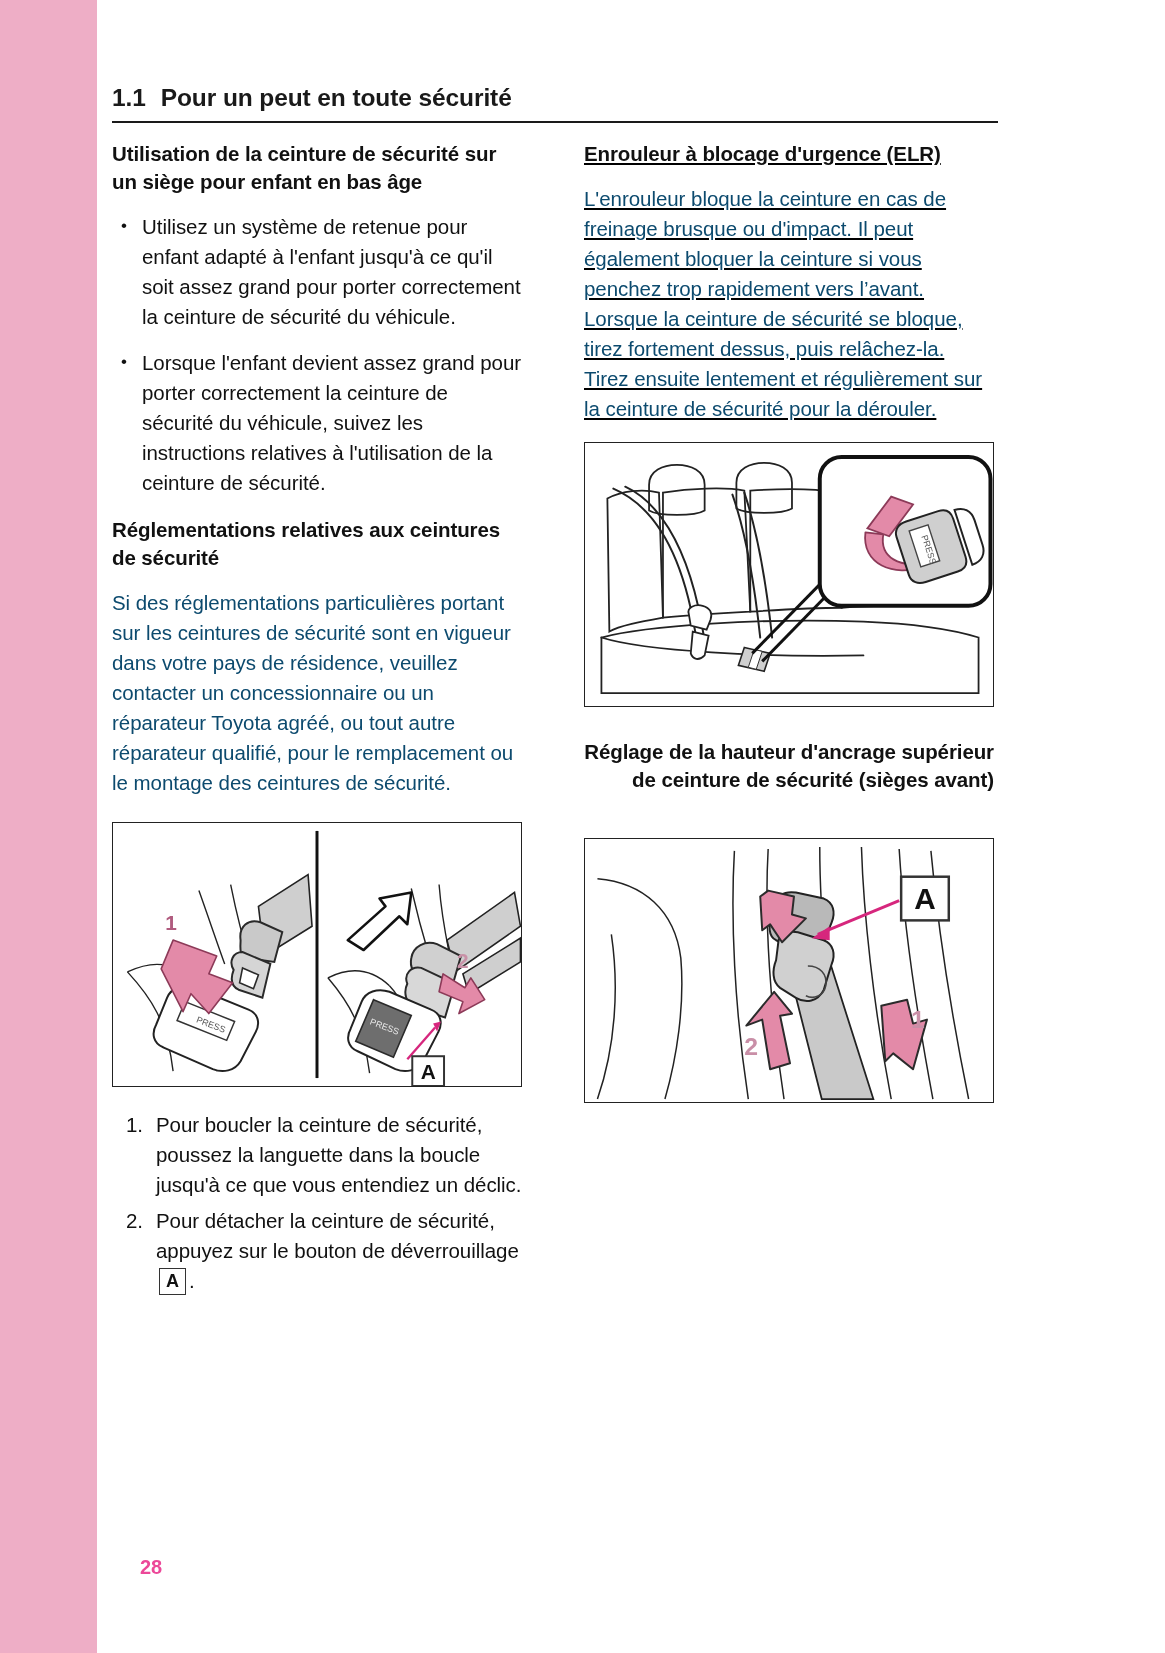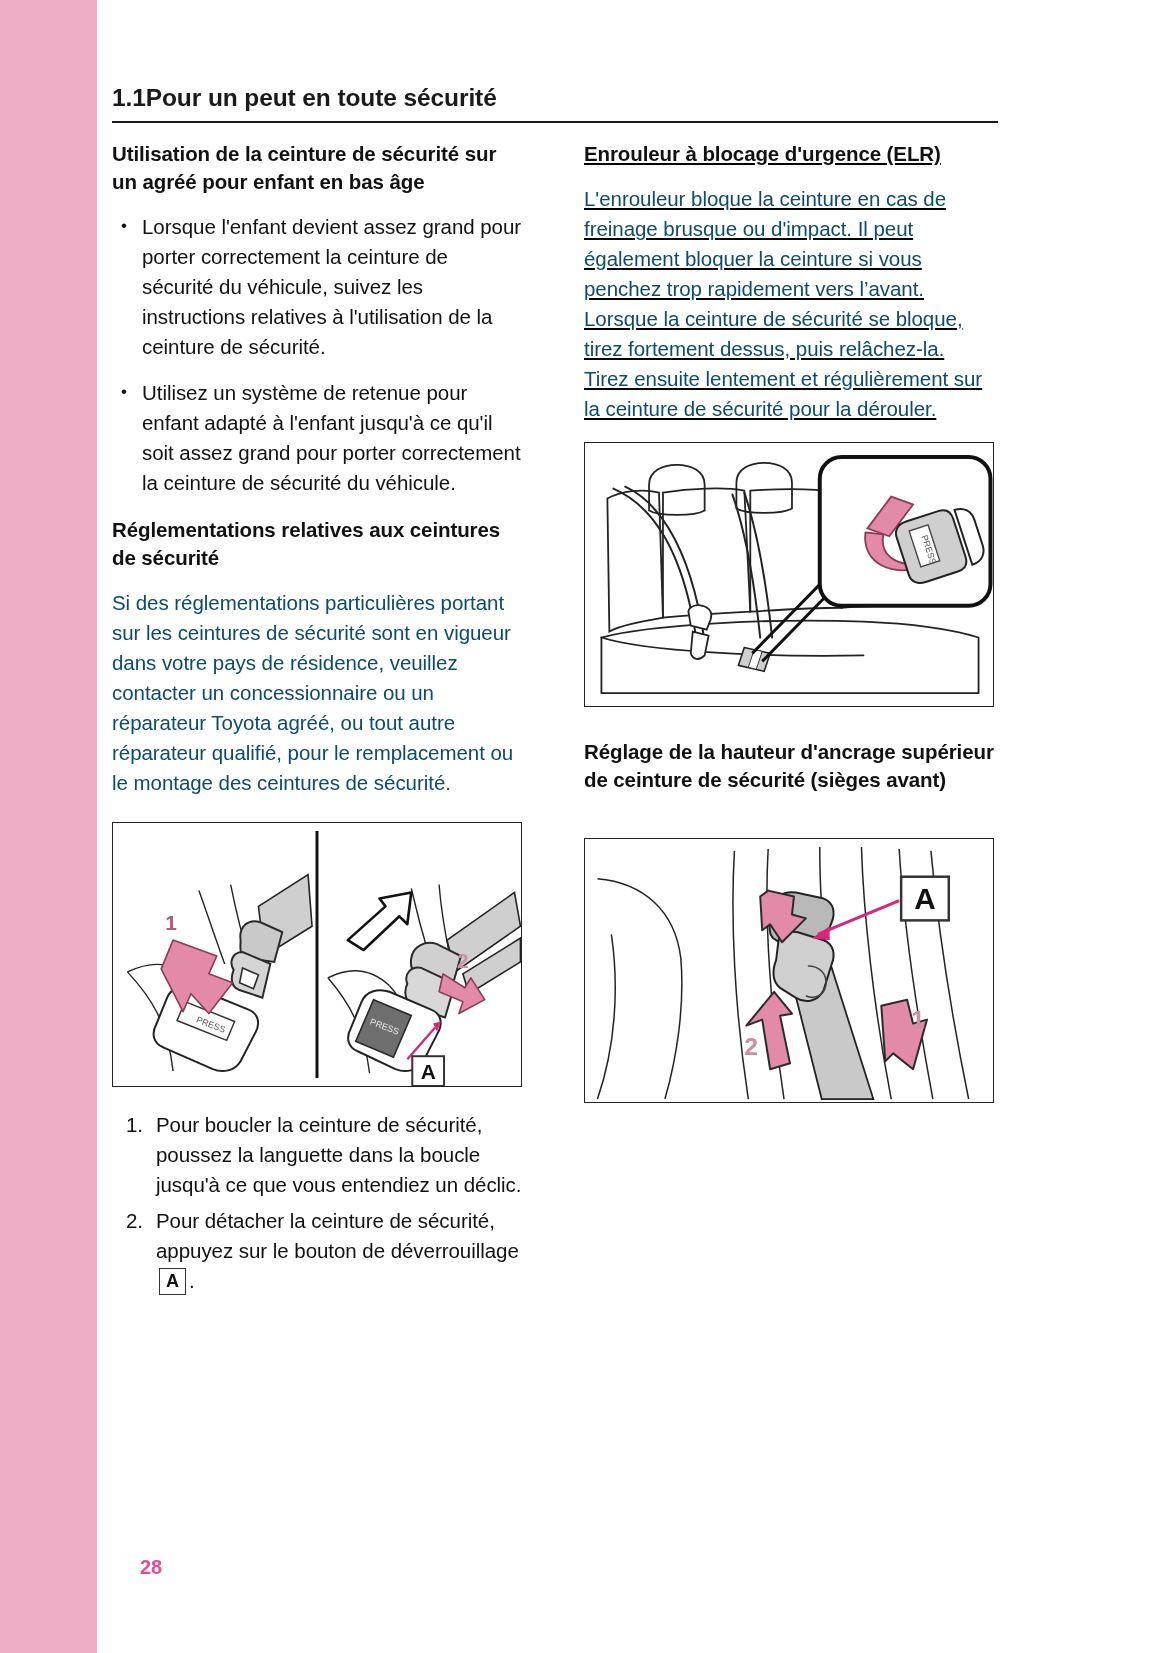--- a/index.html
+++ b/index.html
@@ -28,21 +28,21 @@
 
   
   .section-header {
     position:absolute; left:0; top:84px; width:886px;
     font-size:24.5px; font-weight:bold; letter-spacing:-0.1px;
     color:#1a1a1a;
     padding-bottom:9px;
     border-bottom:2.2px solid #1a1a1a;
     white-space:nowrap;
   }
-  .section-header .num { }
+  .section-header .num { margin-right:15px; }
 
   
   .col { position:absolute; top:140px; width:410px; }
   .col-left  { left:0px; }
   .col-right { left:472px;text-decoration:underline; }
 
   h3.sub {
     font-size:20.5px; font-weight:bold; line-height:28px;
     margin:0 0 16px 0; color:#111;
     letter-spacing:-0.1px;
@@ -104,25 +104,25 @@
   <div class="margin-band"></div>
 
   <div class="content">
 
     <div class="section-header">
       <span class="num">1.1</span><span>Pour un peut en toute sécurité</span>
     </div>
 
     <div class="col col-left">
 
-      <h3 class="sub">Utilisation de la ceinture de sécurité sur un agréé pour enfant en bas âge</h3>
+      <h3 class="sub">Utilisation de la ceinture de sécurité sur un siège pour enfant en bas âge</h3>
 
       <ul class="bullets">
+        <li>Utilisez un système de retenue pour enfant adapté à l'enfant jusqu'à ce qu'il soit assez grand pour porter correctement la ceinture de sécurité du véhicule.</li>
         <li>Lorsque l'enfant devient assez grand pour porter correctement la ceinture de sécurité du véhicule, suivez les instructions relatives à l'utilisation de la ceinture de sécurité.</li>
-        <li>Utilisez un système de retenue pour enfant adapté à l'enfant jusqu'à ce qu'il soit assez grand pour porter correctement la ceinture de sécurité du véhicule.</li>
       </ul>
 
       <h3 class="sub">Réglementations relatives aux ceintures de sécurité</h3>
       <p class="body">Si des réglementations particulières portant sur les ceintures de sécurité sont en vigueur dans votre pays de résidence, veuillez contacter un concessionnaire ou un réparateur Toyota agréé, ou tout autre réparateur qualifié, pour le remplacement ou le montage des ceintures de sécurité.</p>
 
       <h3 class="sub">Bouclage et débouclage de la ceinture de sécurité</h3>
     </div>
 
     <div class="figure" id="fig-buckle">
       <svg viewBox="0 0 410 265" xmlns="http://www.w3.org/2000/svg">
@@ -262,21 +262,21 @@
         <g transform="rotate(-18 350 104)">
           <path d="M318 84 C318 76 324 72 332 72 L366 72 C374 72 378 76 378 84 L378 124
                    C378 132 374 136 366 136 L332 136 C324 136 318 132 318 124 Z" fill="#cfcfcf" stroke="#222" stroke-width="2"></path>
           <path d="M332 82 L352 82 L352 120 L332 120 Z" fill="#ffffff" stroke="#444" stroke-width="1.4"></path>
           <text x="342" y="106" font-family="Liberation Sans, sans-serif" font-size="9" fill="#555" text-anchor="middle" transform="rotate(90 342 106)">PRESS</text>
           <path d="M382 76 C392 76 398 82 398 92 L398 118 C398 128 392 134 382 134 Z" fill="#ffffff" stroke="#222" stroke-width="2"></path>
         </g>
       </svg>
     </div>
 
-    <h3 class="sub" style="position:absolute; left:472px; top:738px; width:410px;">Réglage de la hauteur d'ancrage supérieur de ceinture de sécurité (sièges avant)</h3>
+    <h3 class="sub" style="position:absolute; left:472px; top:738px; width:410px;text-align:right;">Réglage de la hauteur d'ancrage supérieur de ceinture de sécurité (sièges avant)</h3>
 
     <div class="figure" id="fig-anchor">
       <svg viewBox="0 0 410 265" xmlns="http://www.w3.org/2000/svg">
         <rect x="0" y="0" width="410" height="265" fill="#ffffff"></rect>
         <g stroke="#222" fill="none" stroke-width="1.5">
 
           <path d="M12 40 C58 44 90 72 96 120 C100 168 92 220 80 262"></path>
           <path d="M12 262 C30 210 34 150 26 96"></path>
 
           <path d="M150 12 C146 80 150 170 164 262"></path>

